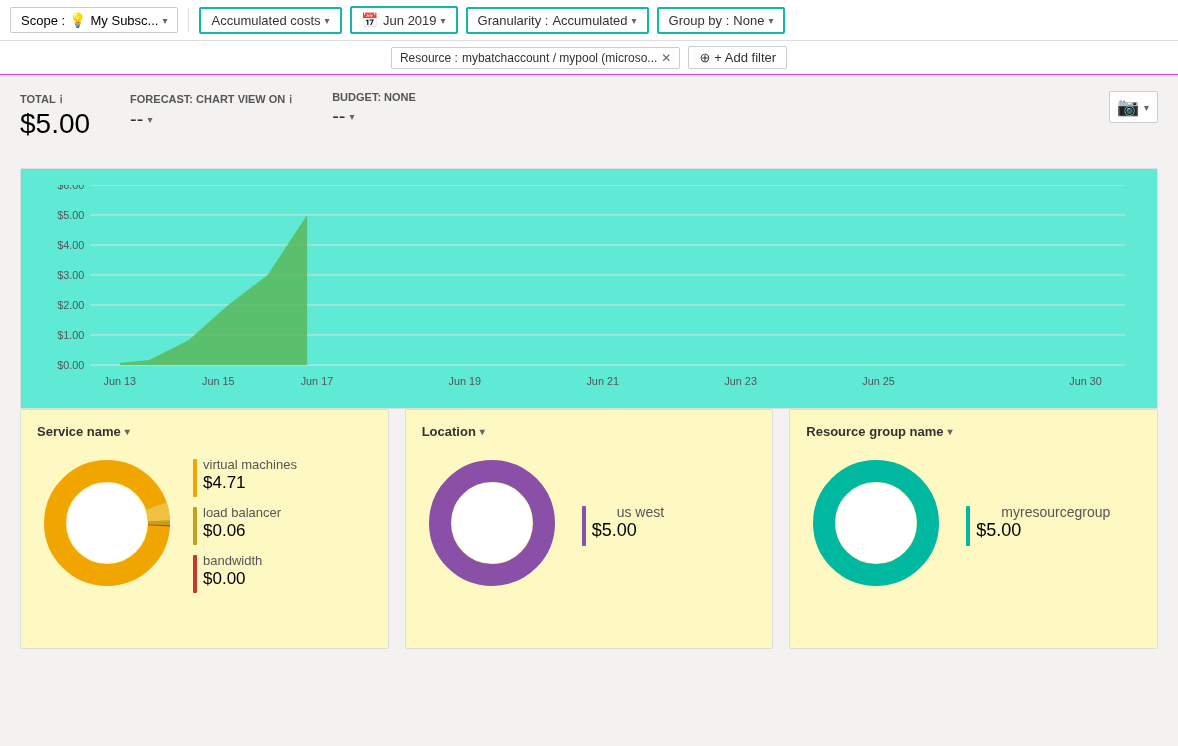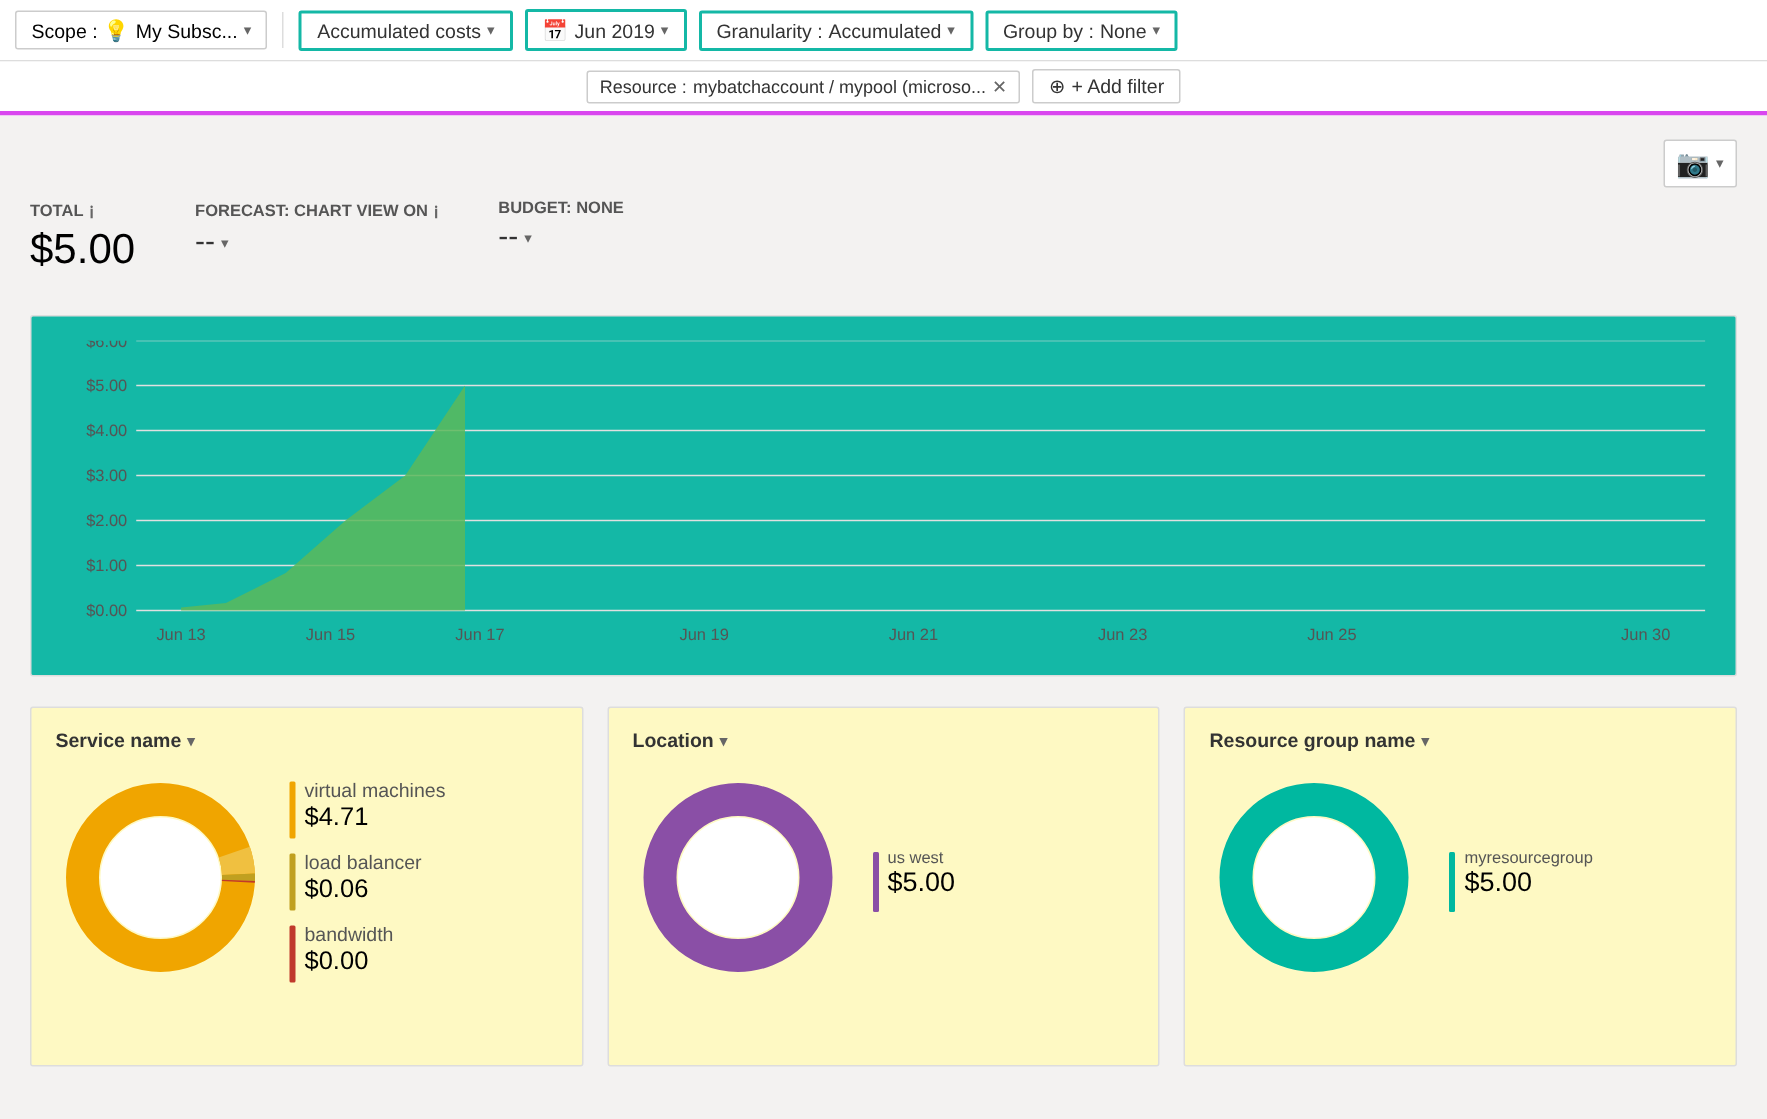--- a/index.html
+++ b/index.html
@@ -47,21 +47,21 @@
       height: 24px;
       background: #ddd;
       margin: 0 2px;
     }
 
     
     .toolbar-row2 {
       display: flex;
       align-items: center;
       background: #fff;
-      border-bottom: 3px solid #d946ef;
+      border-bottom: 1px solid #d946ef;
       padding: 5px 10px;
       gap: 8px;
       justify-content: center;
     }
     .filter-tag {
       display: flex;
       align-items: center;
       gap: 4px;
       background: #fff;
       border: 1px solid #ccc;
@@ -115,25 +115,24 @@
       cursor: pointer;
       font-size: 18px;
       color: #555;
       display: flex;
       align-items: center;
       gap: 4px;
     }
 
     
     .chart-container {
-      background: #14b8a6;
+      background: #5eead4;
       border: 1px solid #ddd;
       border-radius: 2px;
-      padding: 16px 20px 10px 20px;
-      margin-bottom: 20px;
+      padding: 16px 32px 10px 20px;
       position: relative;
     }
     .chart-svg-wrap { width: 100%; overflow: hidden; }
     .chart-legend {
       display: flex;
       align-items: center;
       gap: 6px;
       margin-top: 8px;
       font-size: 12px;
       color: #333;
@@ -217,21 +216,21 @@
       gap: 6px;
     }
     .single-legend-color {
       width: 4px;
       height: 40px;
       border-radius: 1px;
       margin-top: 2px;
       flex-shrink: 0;
     }
     .single-legend-text { display: flex; flex-direction: column; }
-    .single-legend-name { font-size: 11px; color: #555; }
+    .single-legend-name { font-size: 14px; color: #555; margin-left: 25px; }
     .single-legend-val { font-size: 18px; color: #000; }
   </style>
 </head>
 <body>
 
 <div class="toolbar">
   <button class="scope-btn">
     <span>Scope :</span>
     <span class="scope-icon">💡</span>
     <span>My Subsc...</span>
@@ -272,21 +271,21 @@
   </div>
   <button class="add-filter-btn">
     <span>⊕</span>
     <span>+ Add filter</span>
   </button>
 </div>
 
 <div class="main-content">
 
   <div style="display:flex; align-items:flex-start; margin-bottom:12px;">
-    <div class="totals-section" style="flex:1;margin-top:40px;">
+    <div class="totals-section" style="flex:1;">
       <div class="total-block">
         <div class="total-label">
           <span>TOTAL</span>
           <span style="font-size:11px;color:#666;cursor:pointer;">ℹ</span>
         </div>
         <div class="total-value">$5.00</div>
       </div>
       <div class="total-block">
         <div class="total-label">
           <span>FORECAST: CHART VIEW ON</span>

